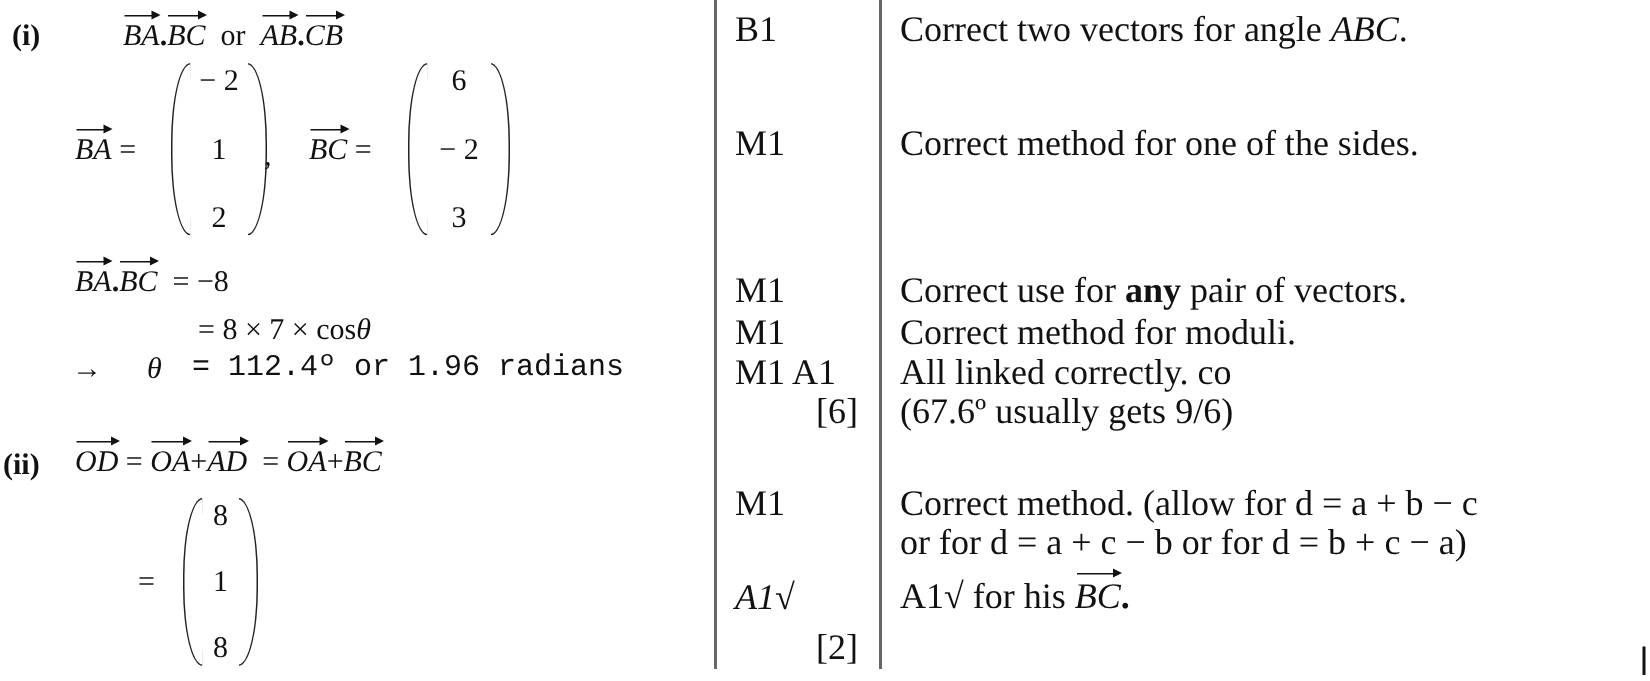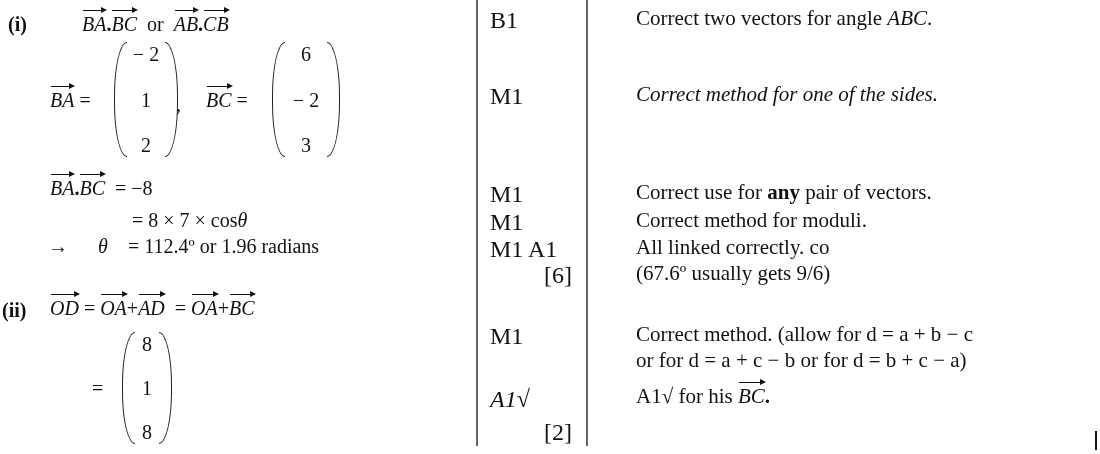--- a/index.html
+++ b/index.html
@@ -13,21 +13,21 @@
   .vec::after { content:""; position:absolute; right:-1px; top:-1px; border-left:6px solid #111;
                 border-top:3.5px solid transparent; border-bottom:3.5px solid transparent; }
   .vline { position:absolute; width:2px; background:#666; }
   .matrix { position:absolute; display:flex; align-items:stretch; }
   .paren { width:12px; border:1.5px solid #222; }
   .paren.l { border-right:none; border-radius:14px 0 0 14px / 50% 0 0 50%; }
   .paren.r { border-left:none; border-radius:0 14px 14px 0 / 0 50% 50% 0; }
   .cells { display:flex; flex-direction:column; justify-content:space-between; align-items:center; padding:2px 4px; }
   .cells span { line-height:1; font-size:20px; }
   .mark { font-size:24px; }
-  .cmt { font-size:21px;margin-left:36px; }
+  .cmt { font-size:24px; }
   .cursor { position:absolute; left:1095px; top:431px; width:2px; height:19px; background:#111; }
 </style>
 </head>
 <body>
 
 <div class="abs b" style="left:8px;top:14px;">(i)</div>
 <div class="abs" style="left:46px;top:8px;margin-left:36px;">
   <span class="vec">BA</span><span class="b">.</span><span class="vec">BC</span>
   &nbsp;<span>or</span>&nbsp;
   <span class="vec">AB</span><span class="b">.</span><span class="vec">CB</span>
@@ -61,21 +61,21 @@
 </div>
 
 <div class="abs" style="left:50px;top:172px;">
   <span class="vec">BA</span><span class="b">.</span><span class="vec">BC</span>&nbsp;&nbsp;<span>= −8</span>
 </div>
 <div class="abs" style="left:132px;top:210px;">
   <span>= 8 × 7 × cos</span><span class="it">θ</span>
 </div>
 <div class="abs" style="left:48px;top:236px;">→</div>
 <div class="abs it" style="left:98px;top:236px;">θ</div>
-<div class="abs" style="left:128px;top:236px;">=  112.4º  or 1.96 radians</div>
+<div class="abs" style="left:128px;top:236px;font-family:Liberation Mono, monospace;">=  112.4º  or 1.96 radians</div>
 
 <div class="abs b" style="left:2px;top:300px;">(ii)</div>
 <div class="abs" style="left:50px;top:292px;">
   <span class="vec">OD</span>
   <span>=</span>
   <span class="vec">OA</span><span>+</span><span class="vec">AD</span>
   &nbsp;<span>=</span>
   <span class="vec">OA</span><span>+</span><span class="vec">BC</span>
 </div>
 <div class="abs" style="left:92px;top:378px;">=</div>
@@ -98,21 +98,21 @@
 <div class="abs mark" style="left:490px;top:210px;">M1</div>
 <div class="abs mark" style="left:490px;top:237px;text-align:right;">M1 A1</div>
 <div class="abs mark" style="left:544px;top:263px;">[6]</div>
 <div class="abs mark" style="left:490px;top:324px;">M1</div>
 <div class="abs mark" style="left:490px;top:387px;font-style:italic;">A1√</div>
 <div class="abs mark" style="left:544px;top:420px;">[2]</div>
 
 <div class="abs cmt" style="left:600px;top:8px;">
   <span>Correct two vectors for angle </span><span class="it">ABC</span><span>.</span>
 </div>
-<div class="abs cmt" style="left:600px;top:84px;font-style:italic;">Correct method for one of the sides.</div>
+<div class="abs cmt" style="left:600px;top:84px;">Correct method for one of the sides.</div>
 <div class="abs cmt" style="left:600px;top:182px;">
   <span>Correct use for </span><span class="b">any</span><span> pair of vectors.</span>
 </div>
 <div class="abs cmt" style="left:600px;top:210px;text-align:right;">Correct method for moduli.</div>
 <div class="abs cmt" style="left:600px;top:237px;">All linked correctly.  co</div>
 <div class="abs cmt" style="left:600px;top:263px;">(67.6º usually gets 9/6)</div>
 <div class="abs cmt" style="left:600px;top:324px;">Correct method. (allow for d = a + b − c</div>
 <div class="abs cmt" style="left:600px;top:350px;">or for d = a + c − b or for d = b + c − a)</div>
 <div class="abs cmt" style="left:600px;top:380px;">
   <span>A1√  for his </span><span class="vec">BC</span><span class="b">.</span>

